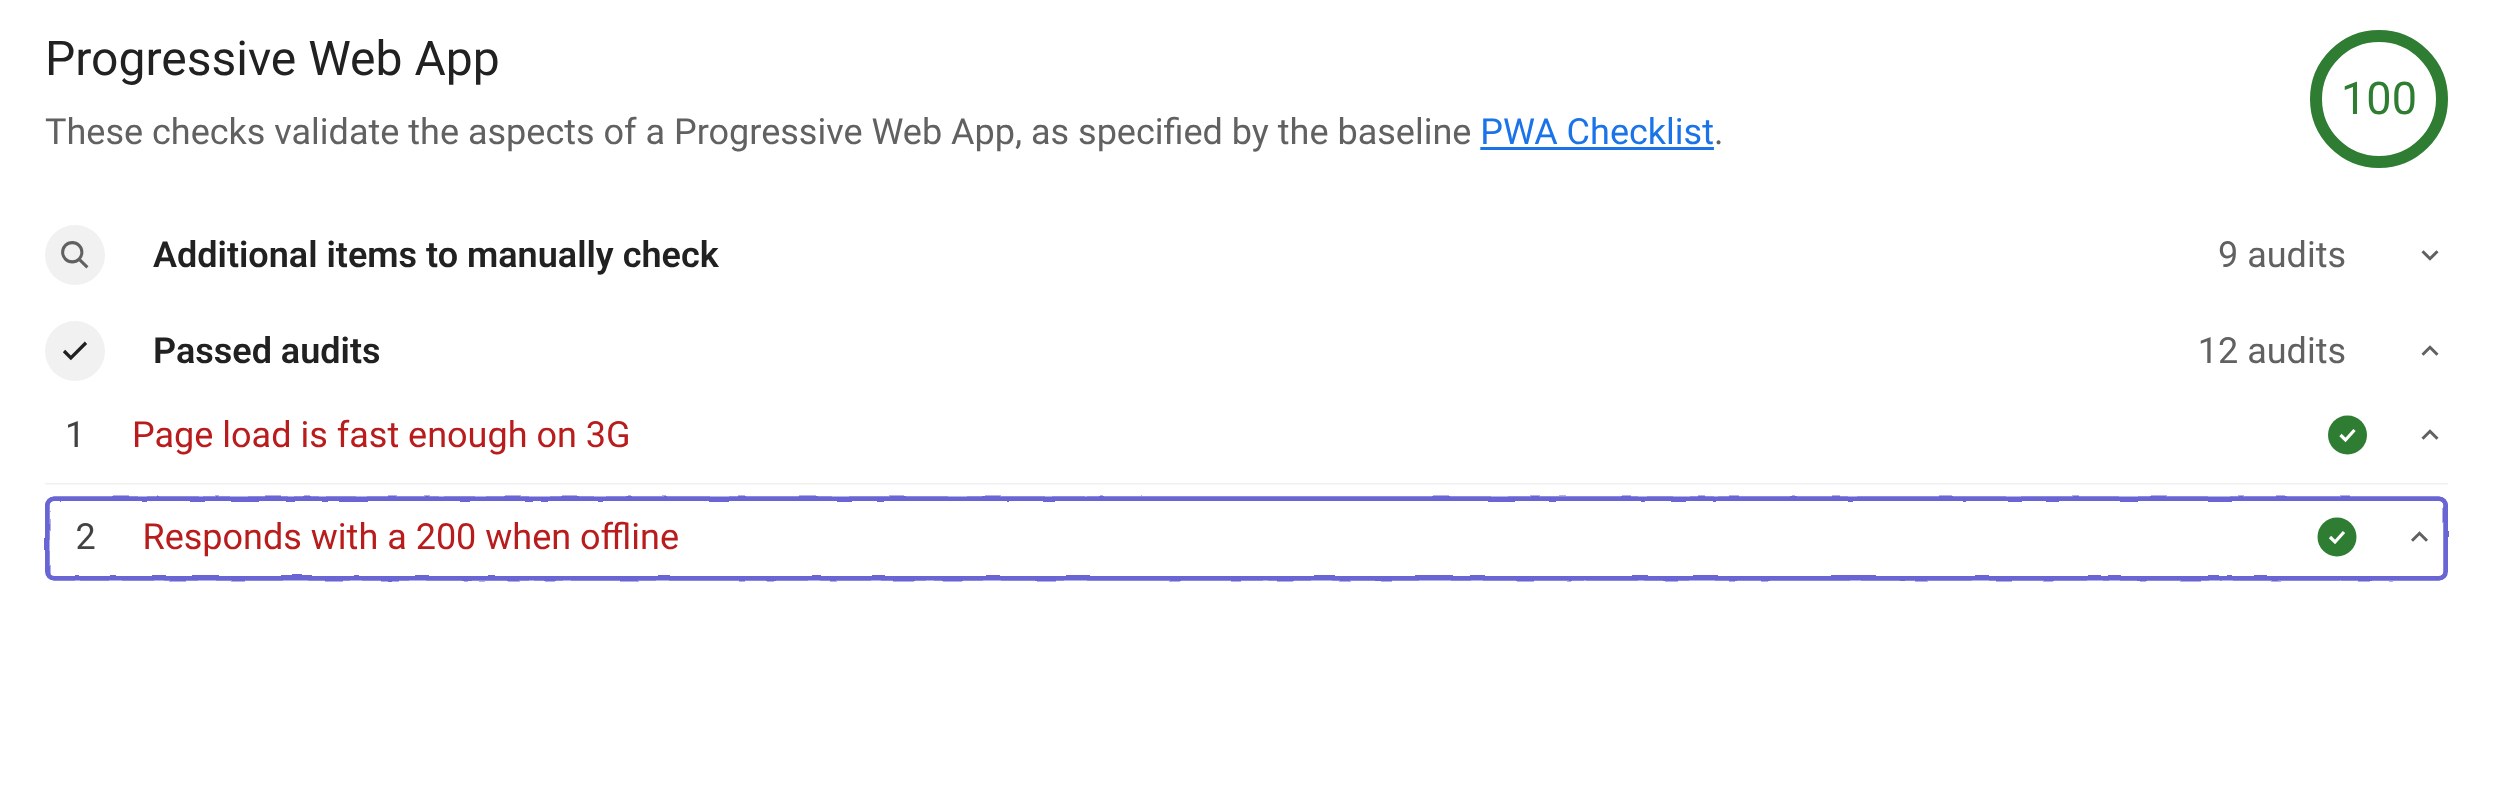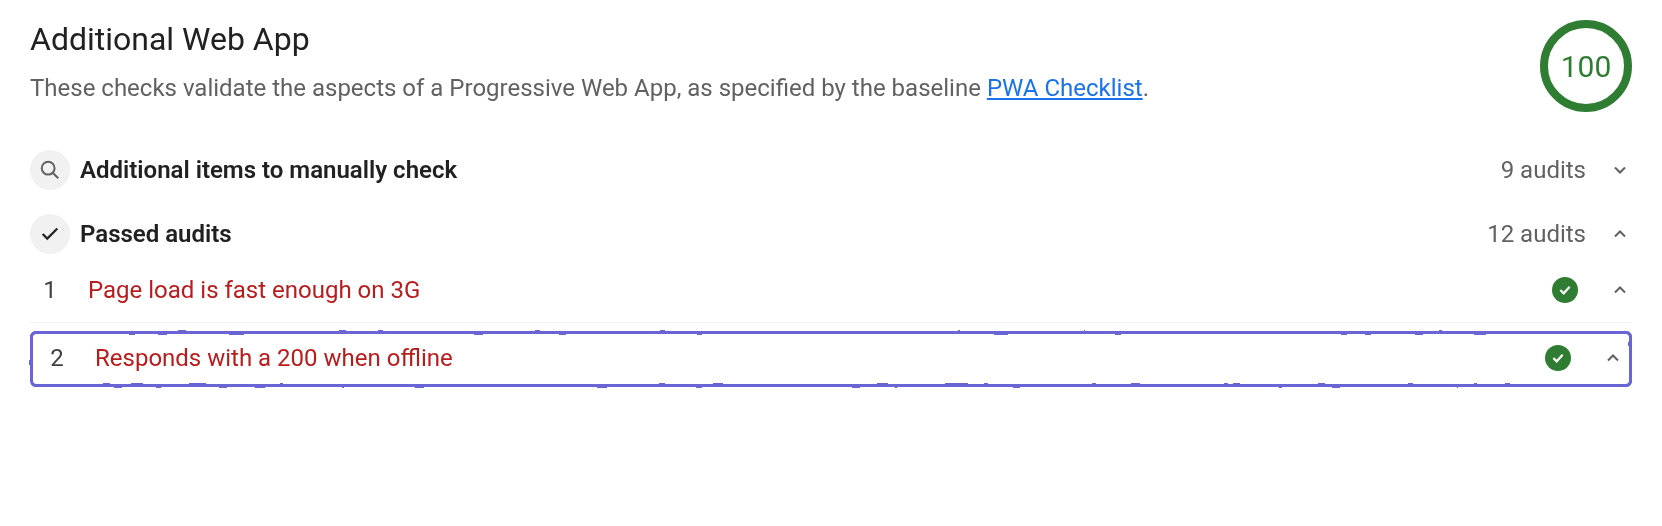--- a/index.html
+++ b/index.html
@@ -50,21 +50,21 @@
       font-size: 30px;
       font-weight: 400;
       color: #2e7d32;
       margin-left: 30px;
       flex-shrink: 0;
     }
     .section-row {
       display: flex;
       align-items: center;
       padding: 12px 0;
-      gap: 10px;
+      gap: 32px;
     }
     .section-icon-circle {
       width: 40px;
       height: 40px;
       border-radius: 50%;
       background: #f1f1f1;
       display: flex;
       align-items: center;
       justify-content: center;
       flex-shrink: 0;
@@ -146,21 +146,21 @@
     .dot-after::after {
       content: ".";
     }
     svg { display: block; }
   </style>
 </head>
 <body>
 
 <div class="header">
   <div class="header-left">
-    <h1 class="title">Additional Web App</h1>
+    <h1 class="title">Progressive Web App</h1>
     <p class="subtitle">
       <span>These checks validate the aspects of a Progressive Web App, as specified by the baseline </span><a class="link">PWA Checklist</a><span>.</span>
     </p>
   </div>
   <div class="score-gauge">
     <span>100</span>
   </div>
 </div>
 
 <div class="section-row">

